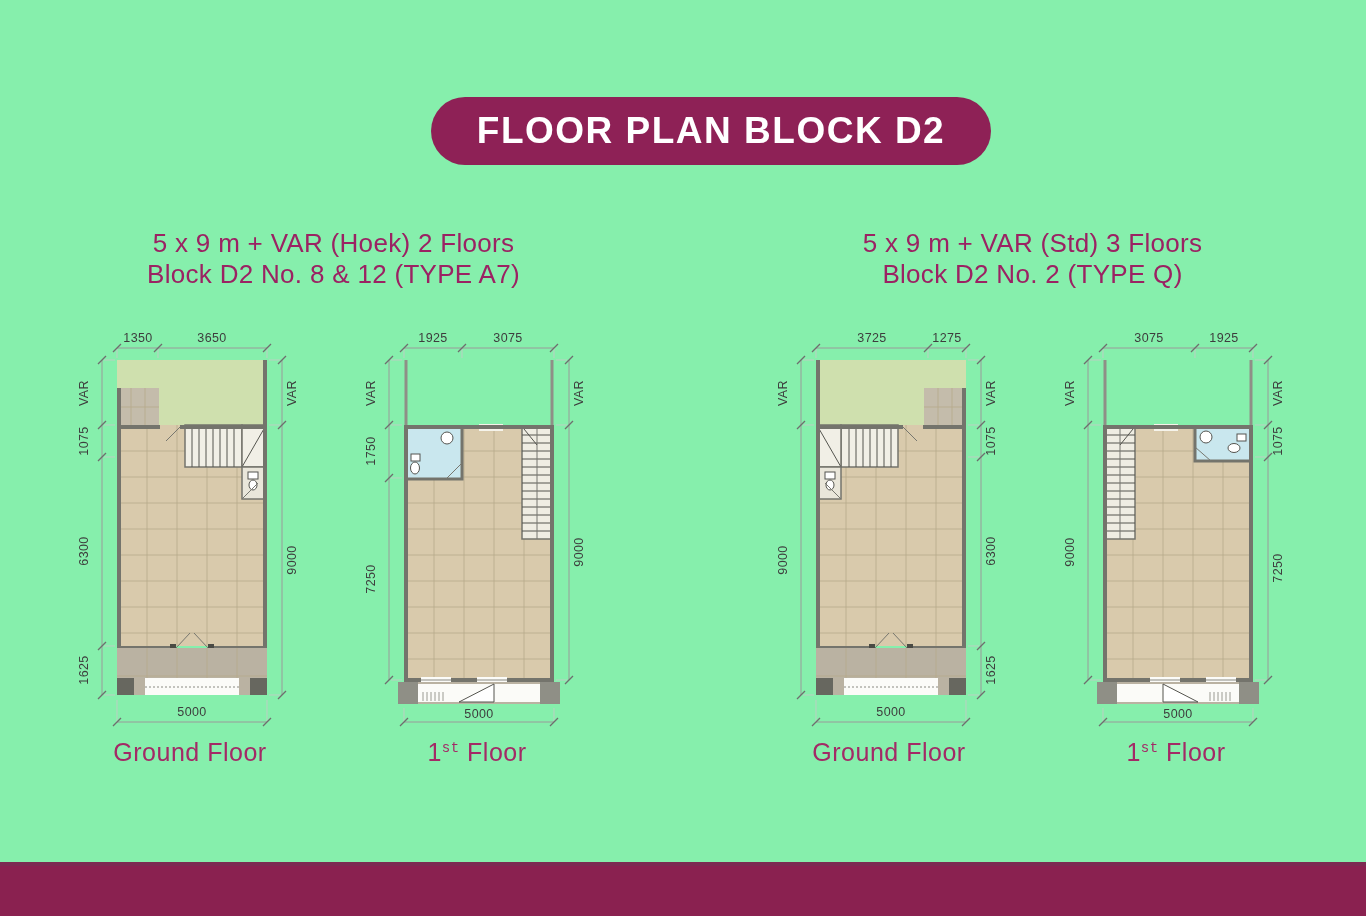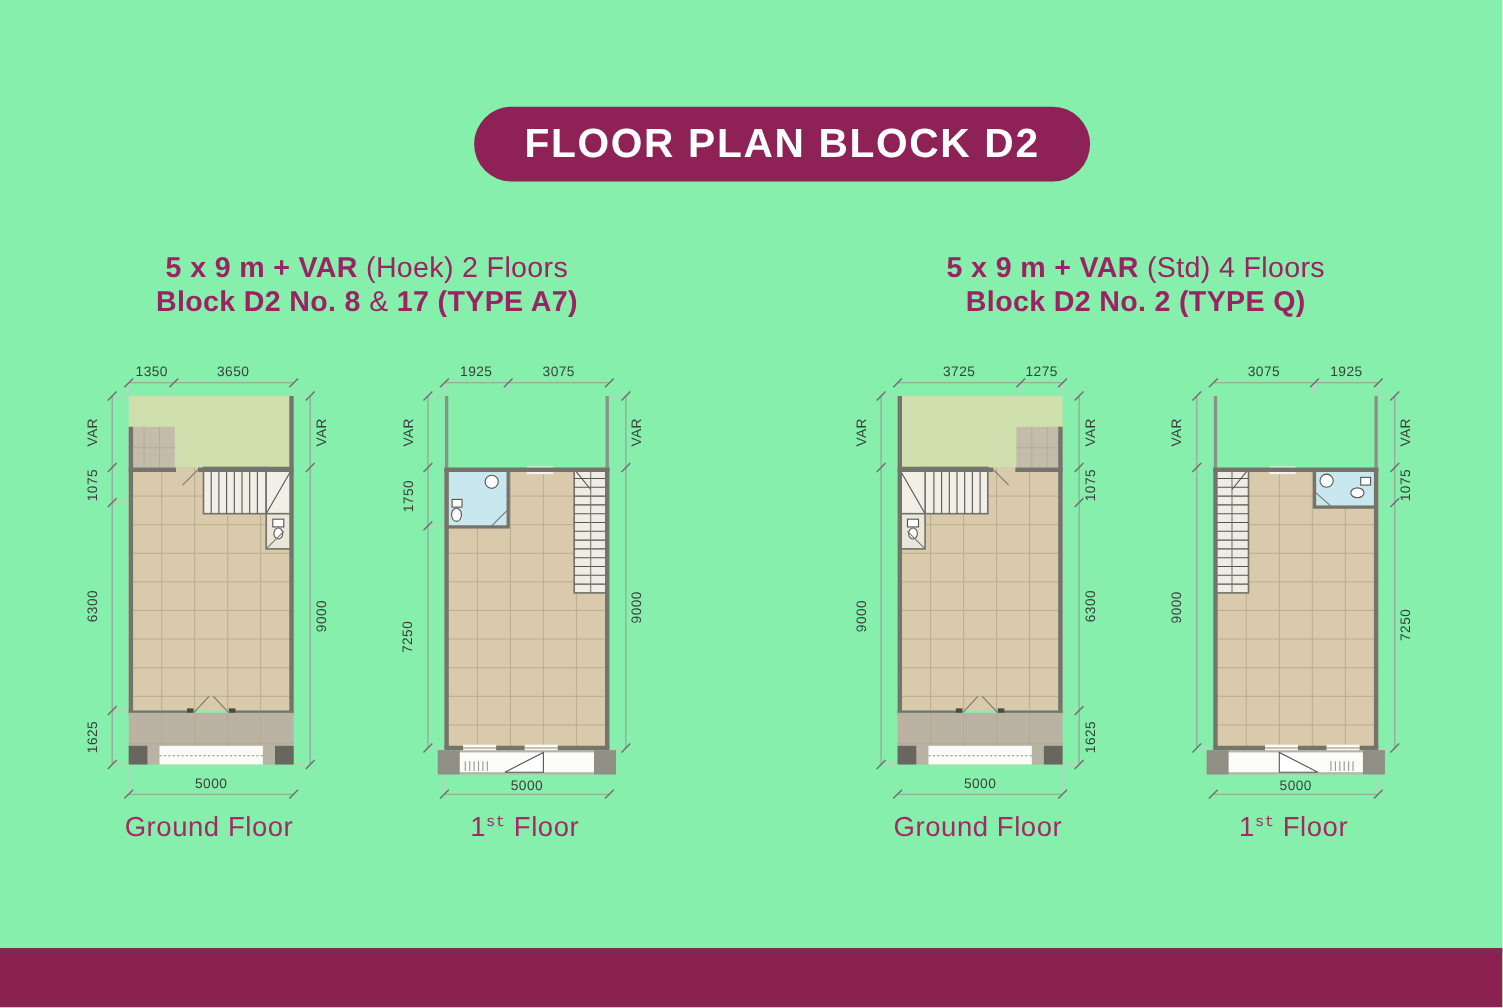--- a/index.html
+++ b/index.html
@@ -4,21 +4,21 @@
 <style>
   html,body{margin:0;padding:0;background:#ffffff;}
   .page{position:relative;width:1366px;height:916px;background:#86efac;overflow:hidden;
         font-family:"Liberation Sans",sans-serif;}
   .header-pill{width:fit-content;margin:97px auto 0;transform:translateX(28px);
         background:#8E2156;color:#ffffff;font-size:37px;font-weight:700;
         letter-spacing:1.5px;padding:13px 46px;border-radius:36px;}
   .units-row{display:flex;justify-content:center;gap:145px;margin-top:63px;}
   .unit{width:554px;display:flex;flex-direction:column;align-items:center;}
   .unit-title{text-align:center;color:#9B2263;font-size:26px;line-height:31px;letter-spacing:0.3px;}
-  .unit-title b{font-weight:700;}
+  .unit-title b{font-weight:400;}
   .unit-title .reg{font-weight:400;}
   .figures-row{display:flex;gap:51px;margin-top:40px;}
   .figure-col{width:236px;display:flex;flex-direction:column;align-items:center;}
   .floor-label{margin-top:8px;color:#A32A66;font-size:25px;letter-spacing:0.5px;text-align:center;}
   .floor-label sup{font-size:14px;font-family:Liberation Mono, monospace;}
   .footer-bar{position:absolute;left:0;right:0;bottom:0;height:50px;background:#8A2150;
         border-top:4px solid #7C2A52;}
   
   .dim-line{stroke:#9a9a9a;stroke-width:1;fill:none;}
   .tick{stroke:#6e6e6e;stroke-width:1.3;}
@@ -35,21 +35,21 @@
 
 <div class="page">
 
   <div class="header-pill">FLOOR PLAN BLOCK D2</div>
 
   <div class="units-row">
 
     <div class="unit">
       <div class="unit-title">
         <div><b>5 x 9 m + VAR</b><span class="reg"> (Hoek) 2 Floors</span></div>
-        <div><b>Block D2 No. 8</b><span class="reg"> &amp; </span><b>17 (TYPE A7)</b></div>
+        <div><b>Block D2 No. 8</b><span class="reg"> &amp; </span><b>12 (TYPE A7)</b></div>
       </div>
 
       <div class="figures-row">
 
         <div class="figure-col">
           <svg width="236" height="400" viewBox="0 0 236 400">
 
             <g>
               <rect x="45" y="30" width="150" height="65" fill="#CFE0AE"></rect>
               <rect x="45" y="58" width="42" height="37" fill="#C4BCAB"></rect>
@@ -200,21 +200,21 @@
               <text class="dim-text" x="120" y="388" text-anchor="middle">5000</text>
             </g>
           </svg>
           <div class="floor-label"><span>1</span><sup>st</sup><span> Floor</span></div>
         </div>
       </div>
     </div>
 
     <div class="unit">
       <div class="unit-title">
-        <div><b>5 x 9 m + VAR</b><span class="reg"> (Std) 4 Floors</span></div>
+        <div><b>5 x 9 m + VAR</b><span class="reg"> (Std) 3 Floors</span></div>
         <div><b>Block D2 No. 2 (TYPE Q)</b><span class="reg"></span><b></b></div>
       </div>
 
       <div class="figures-row">
 
         <div class="figure-col">
           <svg width="236" height="400" viewBox="0 0 236 400">
             <g>
               <rect x="45" y="30" width="150" height="65" fill="#CFE0AE"></rect>
               <rect x="153" y="58" width="42" height="37" fill="#C4BCAB"></rect>

